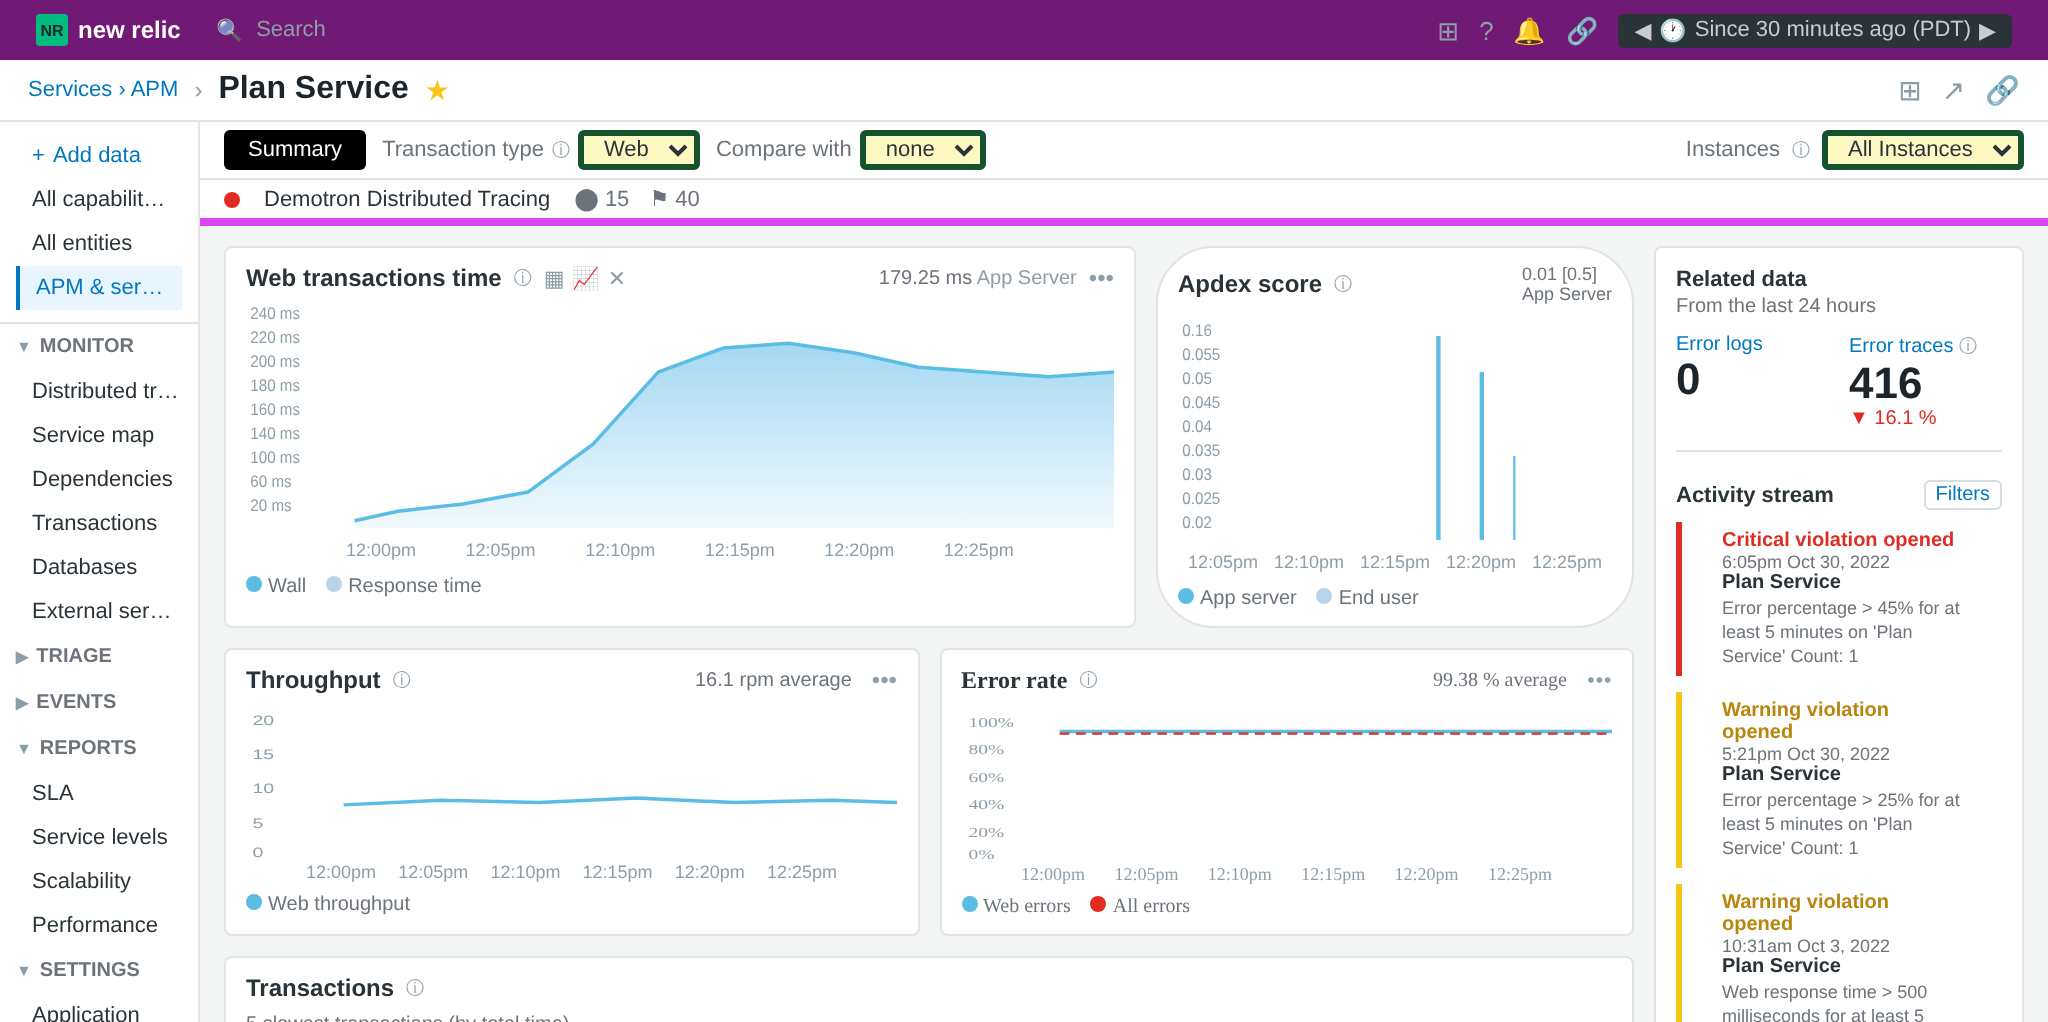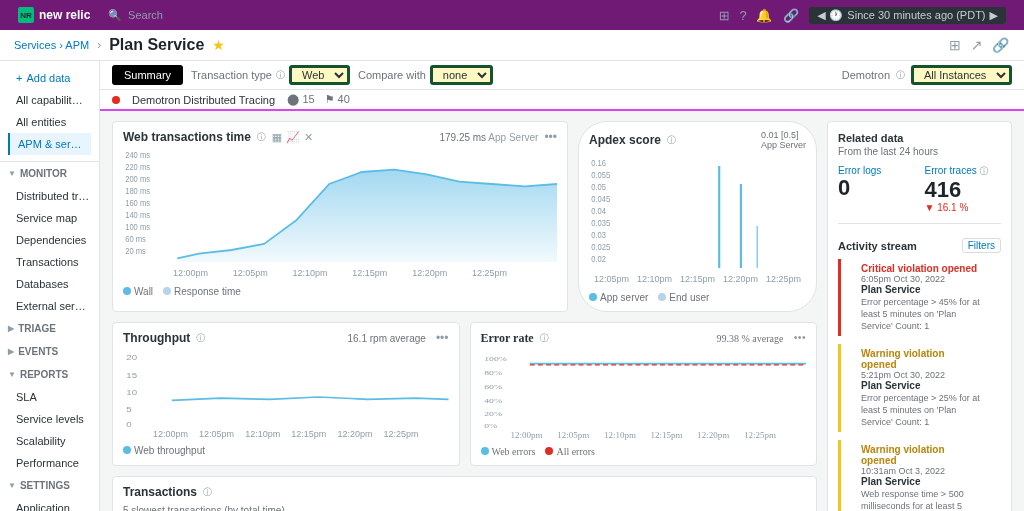--- a/index.html
+++ b/index.html
@@ -33,21 +33,21 @@
     .content { flex: 1; overflow-y: auto; overflow-x: hidden; background: #f4f5f5; }
 
     
     .toolbar { background: #fff; border-bottom: 1px solid #e0e4e6; padding: 4px 12px; display: flex; align-items: center; gap: 8px; flex-shrink: 0; }
     .tab-btn { padding: 4px 12px; border-radius: 3px; font-size: 11px; cursor: pointer; border: none; background: #000000; color: #fff; }
     .toolbar-label { font-size: 11px; color: #6c737a; }
     .toolbar-select { border: 3px solid #14532d; border-radius: 3px; padding: 0 6px; font-size: 11px; background: #fef9c3; color: #293338; cursor: pointer; }
     .toolbar-right { margin-left: auto; display: flex; align-items: center; gap: 6px; font-size: 11px; color: #6c737a; }
 
     
-    .status-bar { background: #fff; border-bottom: 2px solid #d946ef; padding: 3px 12px; display: flex; align-items: center; gap: 12px; font-size: 11px; }
+    .status-bar { background: #fff; border-bottom: 4px solid #d946ef; padding: 3px 12px; display: flex; align-items: center; gap: 12px; font-size: 11px; }
     .status-dot-red { width: 8px; height: 8px; background: #df2d24; border-radius: 50%; display: inline-block; }
     .status-name { font-size: 11px; color: #293338; }
     .status-counts { display: flex; gap: 10px; color: #6c737a; font-size: 11px; }
 
     
     .panels { padding: 10px 12px; display: flex; gap: 10px; }
     .panel-left { flex: 1; display: flex; flex-direction: column; gap: 10px; }
     .panel-right { width: 185px; flex-shrink: 0; background: #fff; border: 1px solid #e0e4e6; border-radius: 4px; padding: 10px; }
 
     
@@ -203,21 +203,21 @@
           <option>Web</option>
         </select>
       </div>
       <div style="display:flex;align-items:center;gap:4px;">
         <span class="toolbar-label">Compare with</span>
         <select class="toolbar-select">
           <option>none</option>
         </select>
       </div>
       <div class="toolbar-right">
-        <span class="toolbar-label">Demotron</span>
+        <span class="toolbar-label">Instances</span>
         <span class="info-icon">ⓘ</span>
         <select class="toolbar-select">
           <option>All Instances</option>
         </select>
       </div>
     </div>
 
     <div class="status-bar">
       <span class="status-dot-red"></span>
       <span class="status-name">Demotron Distributed Tracing</span>

